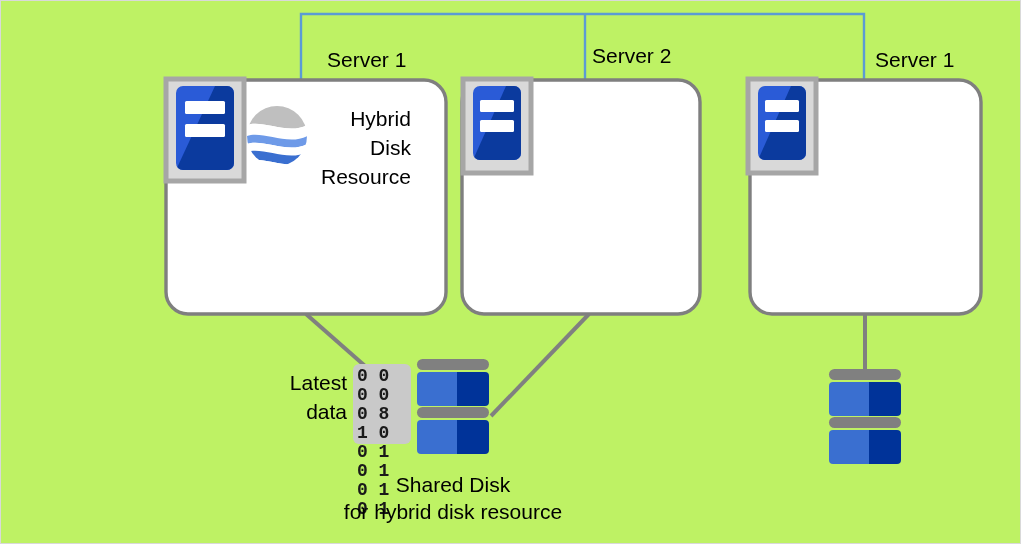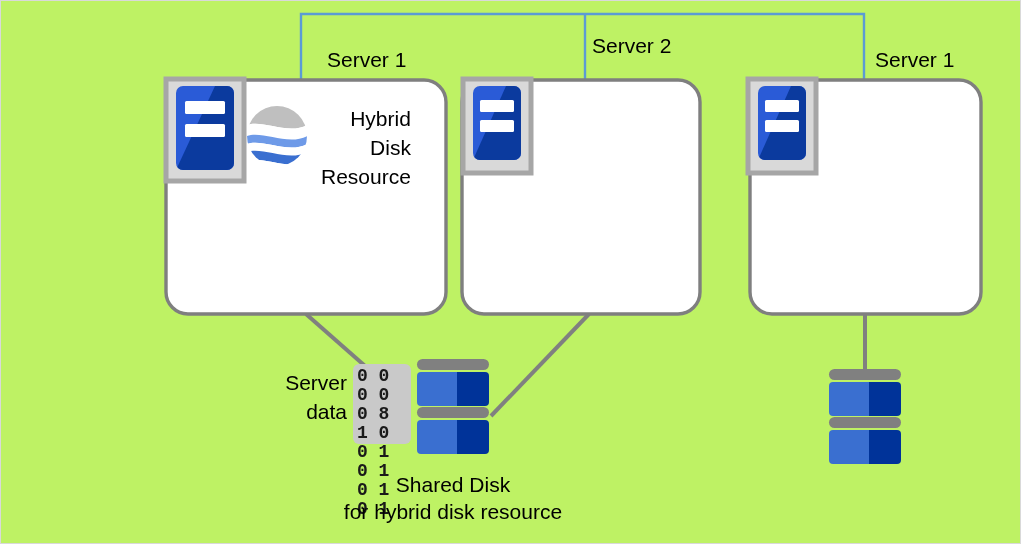--- a/index.html
+++ b/index.html
@@ -156,28 +156,28 @@
 
     <g>
       <rect x="828" y="368" width="72" height="11" rx="5.5" fill="#808080"></rect>
       <rect x="828" y="381" width="72" height="34" rx="4" fill="url(#diskGrad)"></rect>
       <rect x="828" y="416" width="72" height="11" rx="5.5" fill="#808080"></rect>
       <rect x="828" y="429" width="72" height="34" rx="4" fill="url(#diskGrad)"></rect>
     </g>
   </svg>
 
   <div class="txt server-label" style="left:326px; top:45px;">Server 1</div>
-  <div class="txt server-label" style="left:591px; top:31px;">Server 2</div>
+  <div class="txt server-label" style="left:591px; top:41px;">Server 2</div>
   <div class="txt server-label" style="left:874px; top:45px;">Server 1</div>
 
   <div class="txt res-label" style="left:320px; top:103px;">Hybrid
 Disk
 Resource</div>
 
-  <div class="txt latest-label" style="left:256px; top:367px; width:90px;">Server
+  <div class="txt latest-label" style="left:256px; top:367px; width:90px;">Latest
 data</div>
 
   <div class="binary-rows" style="position:absolute; left:356px; top:366px; width:52px;
        font-family:'Liberation Mono', monospace; font-size:18px; line-height:19px; font-weight:bold; color:#1a1a1a;">
     <div>0 0 0 0</div>
     <div>0 8 1 0</div>
     <div>0 1 0 1</div>
     <div>0 1 0 1</div>
   </div>
 

